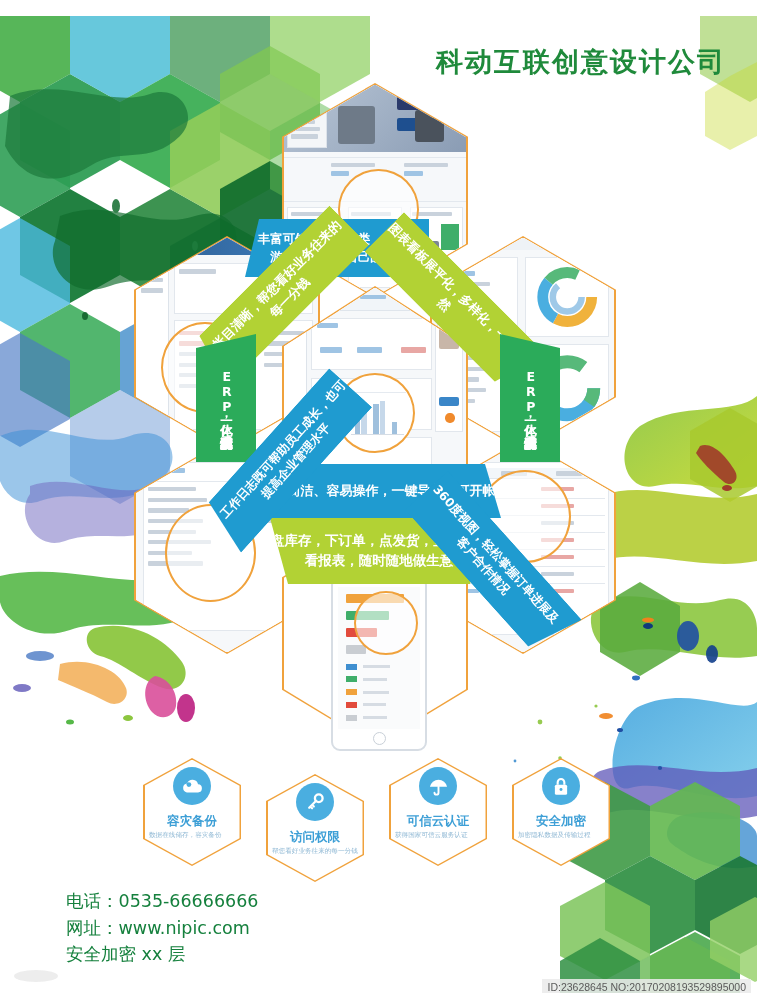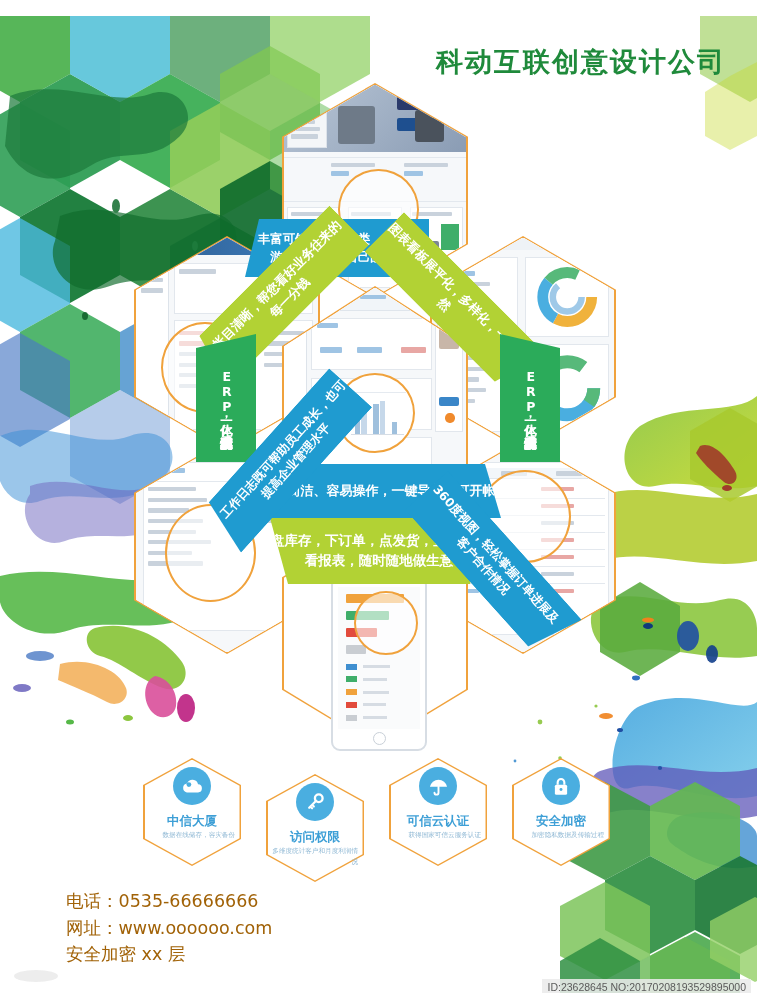--- a/index.html
+++ b/index.html
@@ -155,29 +155,29 @@
     position:absolute; left:50%; top:9px; margin-left:-19px;
     width:38px; height:38px; border-radius:50%;
     background:#4aaee0; display:flex; align-items:center; justify-content:center;
   }
   .feat .ftitle {
     position:absolute; left:0; right:0; top:55px; text-align:center;
     color:#3d9fd6; font-size:12.5px; font-weight:bold;
     font-family:"DejaVu Sans","Liberation Sans",sans-serif;
   }
   .feat .fdesc {
-    position:absolute; left:6px; right:6px; top:72px; text-align:right;
+    position:absolute; left:6px; right:6px; top:72px; text-align:left;
     color:#8fb8d4; font-size:6.6px; line-height:1.6;
     font-family:"DejaVu Sans","Liberation Sans",sans-serif;
   }
 
   
   .contact {
     position:absolute; left:66px; top:872px; width:520px;
-    color:#a16207; font-size:17.5px; line-height:1.52;
+    color:#15803d; font-size:17.5px; line-height:1.52;
     font-family:"DejaVu Sans","Liberation Sans",sans-serif;
   }
   .contact div { white-space:nowrap; }
 
   
   .wm {
     position:absolute; left:8px; top:959px;
     color:#c9c9c9; font-size:19px; letter-spacing:1px;
     font-family:"DejaVu Sans","Liberation Sans",sans-serif;
     display:flex; align-items:center; gap:5px;
@@ -563,35 +563,35 @@
 
     <div class="feat" style="left:143px;top:0;">
       <div class="outline"></div>
       <div class="fill"></div>
       <div class="circle">
         <svg width="22" height="16" viewBox="0 0 24 16" xmlns="http://www.w3.org/2000/svg">
           <path d="M6.4 15h11.8a4.4 4.4 0 0 0 .4-8.8A6.2 6.2 0 0 0 6.7 5.3 4.9 4.9 0 0 0 6.4 15z" fill="#fff"></path>
           <circle cx="8.6" cy="6.4" r="2.6" fill="#4aaee0"></circle>
         </svg>
       </div>
-      <div class="ftitle">中信大厦</div>
+      <div class="ftitle">容灾备份</div>
       <div class="fdesc">数据在线储存，容灾备份</div>
     </div>
 
     <div class="feat" style="left:266px;top:16px;">
       <div class="outline"></div>
       <div class="fill"></div>
       <div class="circle">
         <svg width="20" height="20" viewBox="0 0 24 24" xmlns="http://www.w3.org/2000/svg">
           <circle cx="16.5" cy="7.5" r="4.6" fill="none" stroke="#fff" stroke-width="2.8"></circle>
           <path d="M13.4 10.6 L5 19 M6.5 17.5 l2 2 M8.6 15.4 l2 2" stroke="#fff" stroke-width="2.6" stroke-linecap="round" fill="none"></path>
         </svg>
       </div>
       <div class="ftitle">访问权限</div>
-      <div class="fdesc">多维度统计客户和月度利润情况</div>
+      <div class="fdesc">帮您看好业务往来的每一分钱</div>
     </div>
 
     <div class="feat" style="left:512px;top:0;">
       <div class="outline"></div>
       <div class="fill"></div>
       <div class="circle">
         <svg width="18" height="21" viewBox="0 0 20 24" xmlns="http://www.w3.org/2000/svg">
           <rect x="3" y="10" width="14" height="11.5" rx="1.8" fill="#fff"></rect>
           <path d="M6.2 10 V7.2 a3.8 3.8 0 0 1 7.6 0 V10" fill="none" stroke="#fff" stroke-width="2.4"></path>
           <circle cx="10" cy="15.4" r="1.7" fill="#4aaee0"></circle>
@@ -611,19 +611,19 @@
         </svg>
       </div>
       <div class="ftitle">可信云认证</div>
       <div class="fdesc">获得国家可信云服务认证</div>
     </div>
 
   </div>
 
   <div class="contact">
     <div>电话：0535-66666666</div>
-    <div>网址：www.oooooo.com</div>
+    <div>网址：www.nipic.com</div>
     <div>安全加密 xx 层</div>
   </div>
 
   <div class="idtag">ID:23628645 NO:20170208193529895000</div>
 
 </div>
 
 </body></html>

